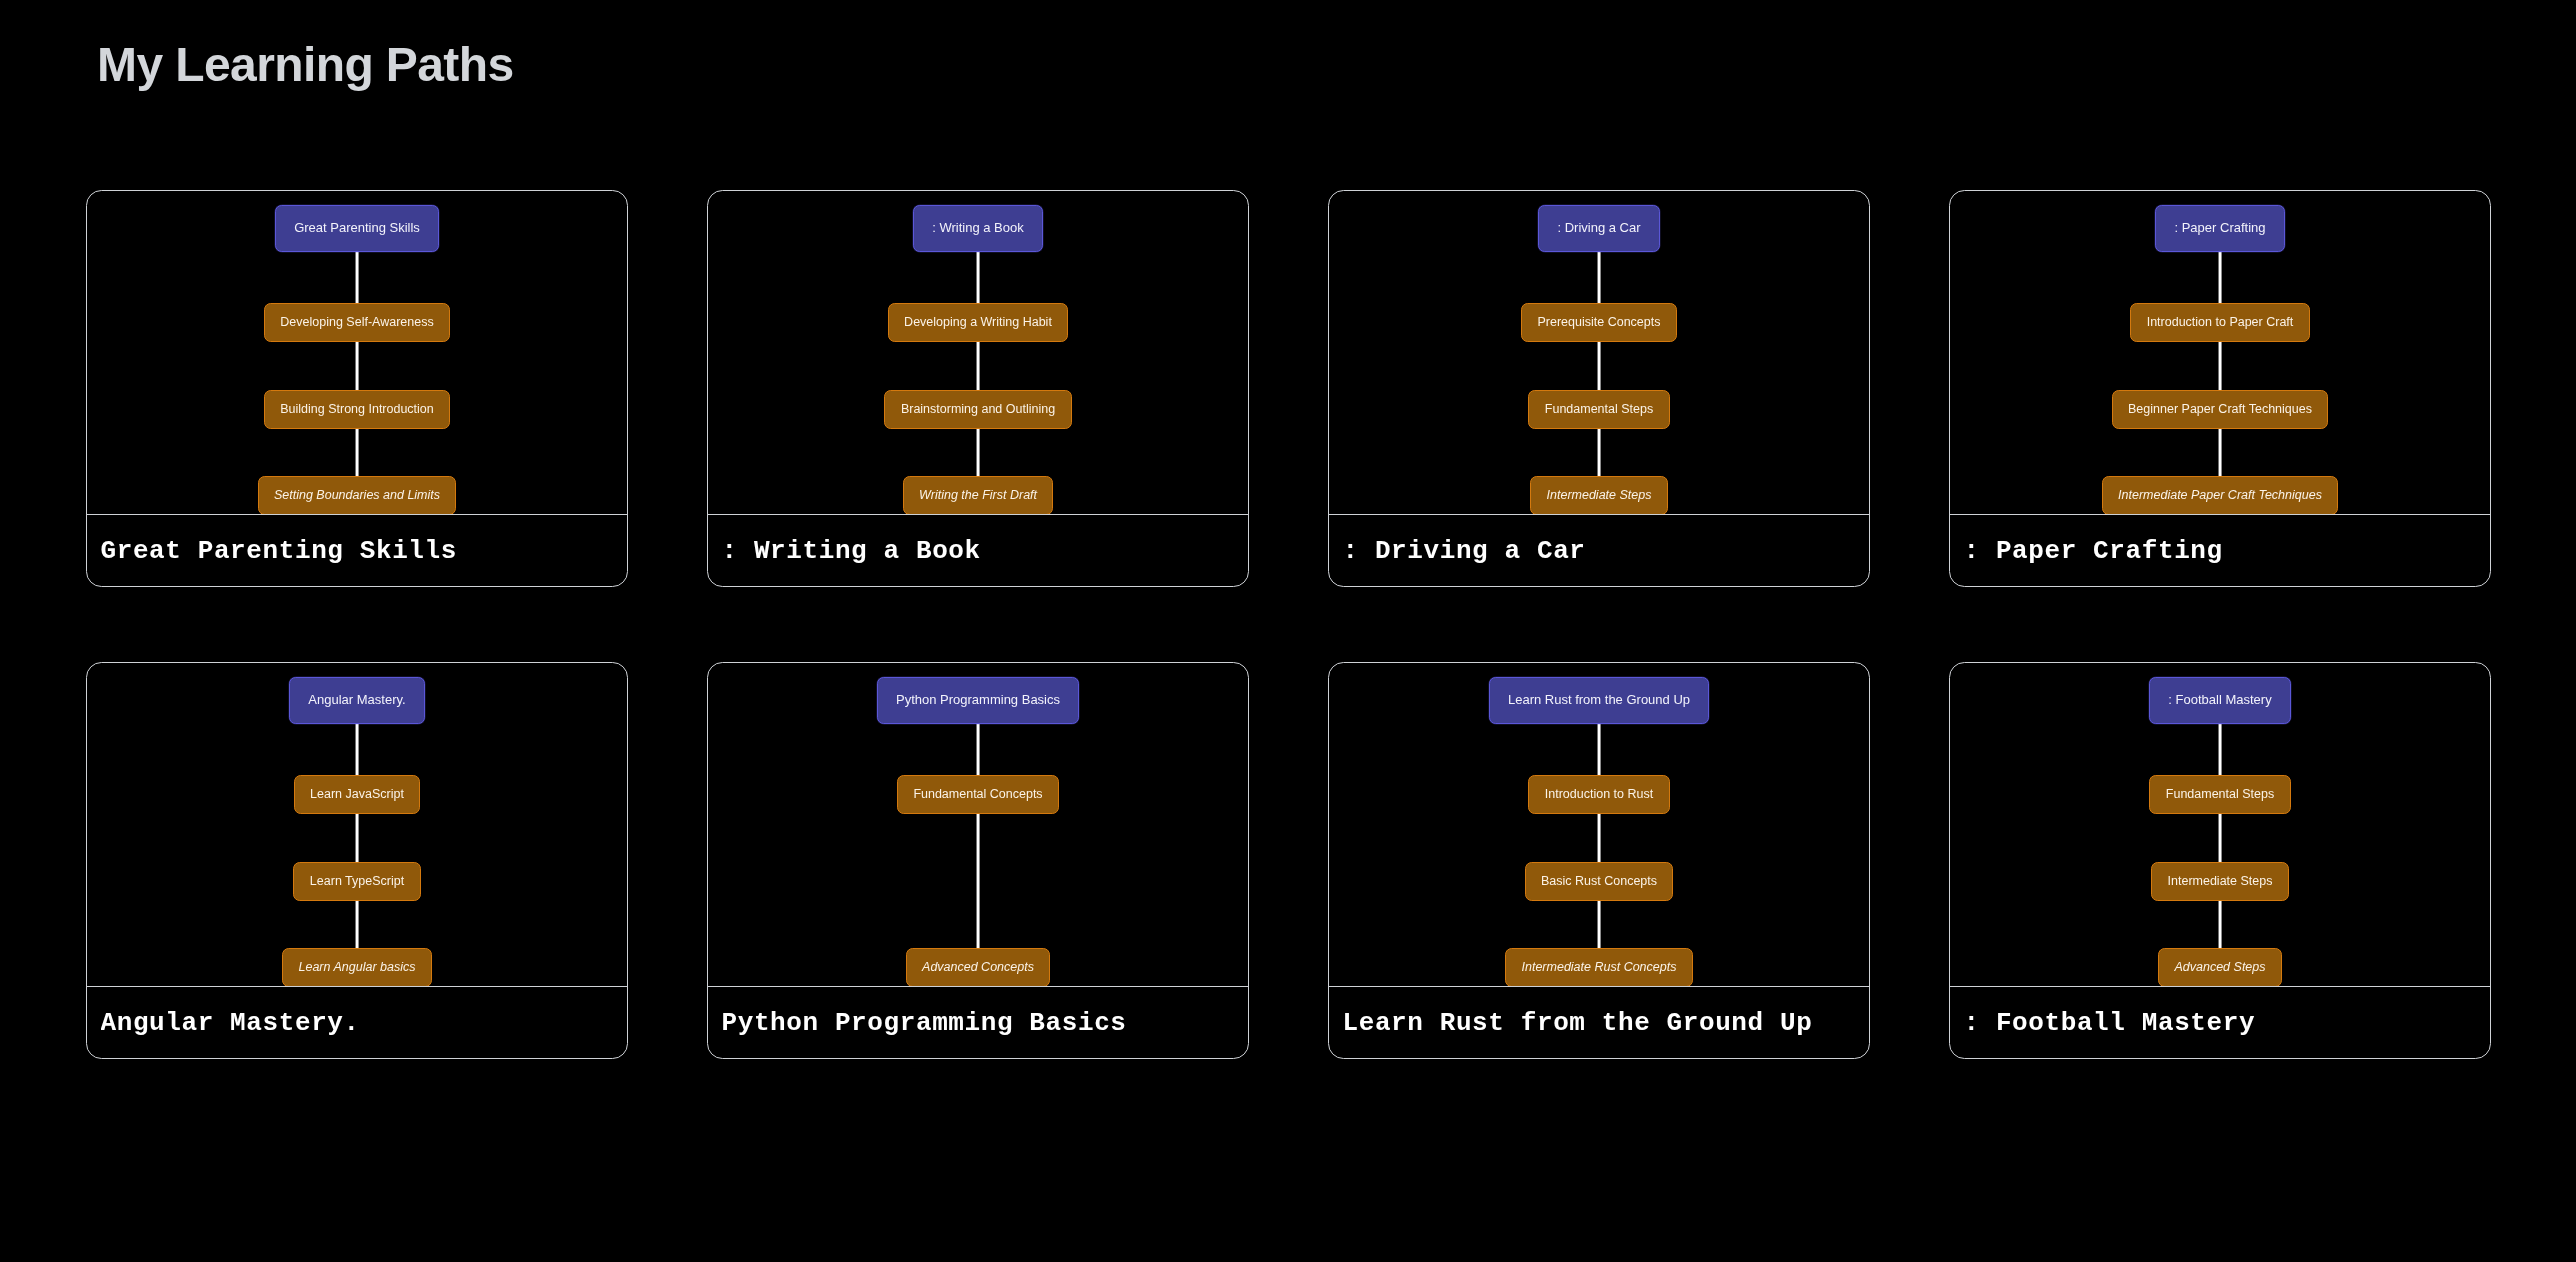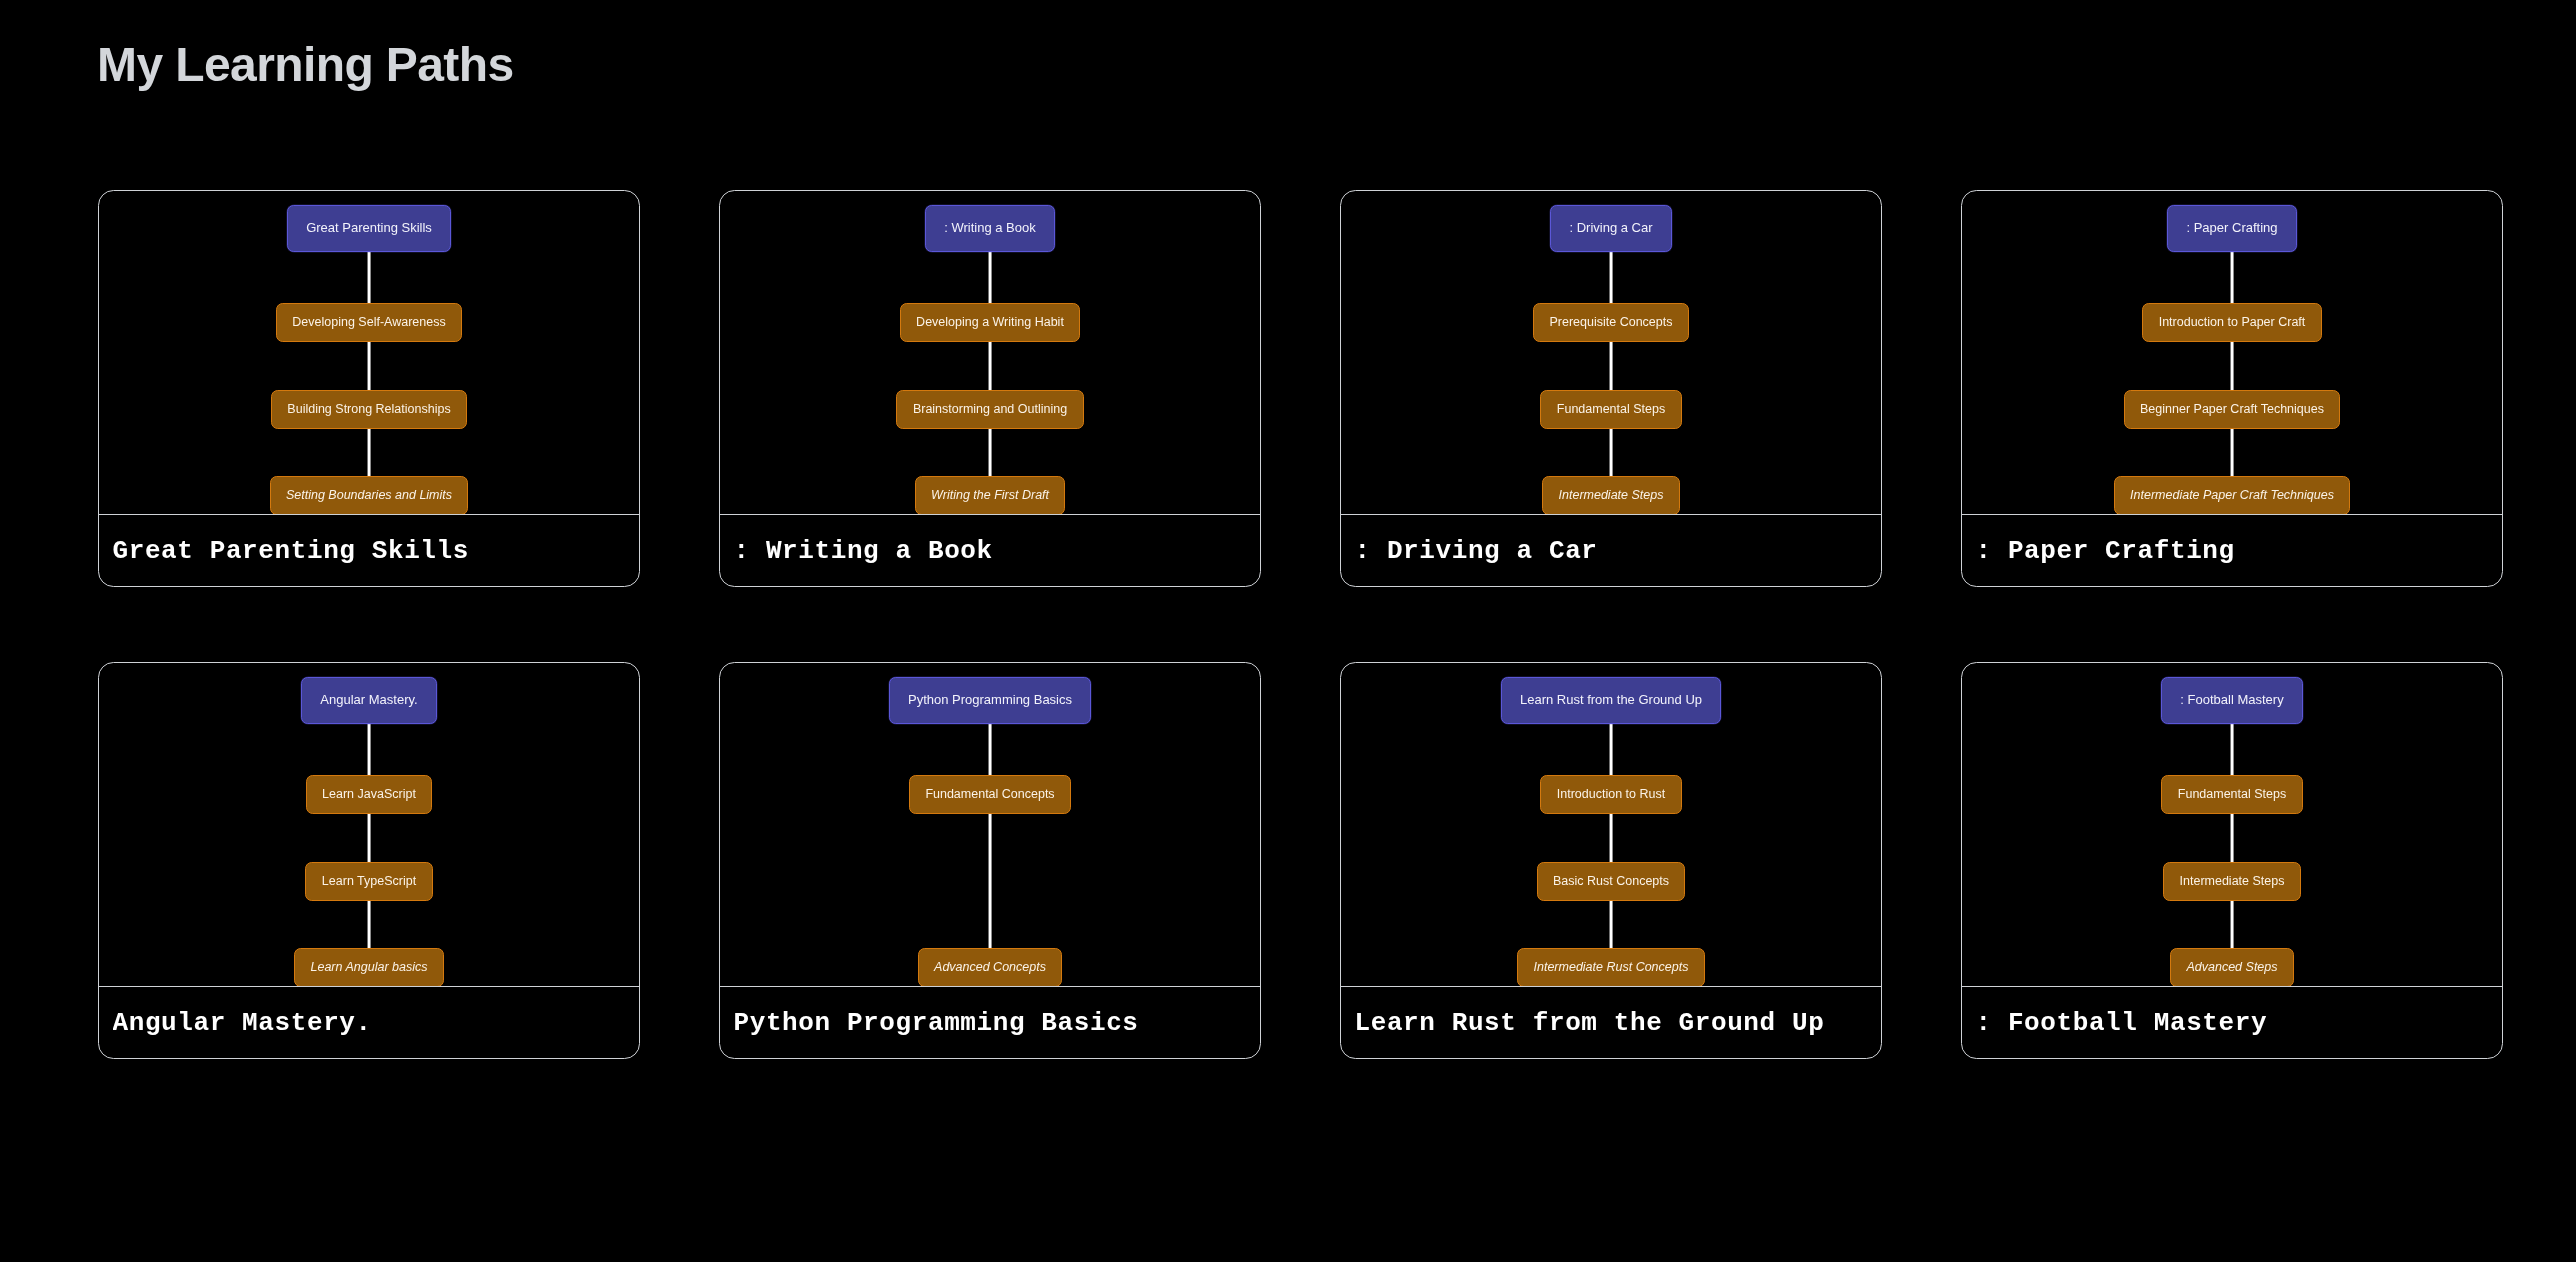--- a/index.html
+++ b/index.html
@@ -34,21 +34,21 @@
     font-weight: 700;
     letter-spacing: -0.6px;
     color: #d3d6da;
     line-height: 1.1;
     white-space: nowrap;
   }
 
   
   .cards-grid {
     position: absolute;
-    left: 98px;
+    left: 86px;
     top: 190px;
     width: 2407px;
     display: grid;
     grid-template-columns: repeat(4, 542px);
     grid-template-rows: 397px 397px;
     column-gap: 79px;
     row-gap: 75px;
   }
 
   
@@ -170,21 +170,21 @@
     <div class="path-card">
       <div class="mindmap">
         <div class="trunk"></div>
         <div class="node-row root">
           <div class="node root-node">Great Parenting Skills</div>
         </div>
         <div class="node-row n0">
           <div class="node step-node">Developing Self-Awareness</div>
         </div>
         <div class="node-row n1">
-          <div class="node step-node">Building Strong Relationships</div>
+          <div class="node step-node">Building Strong Introduction</div>
         </div>
         <div class="node-row n2">
           <div class="node step-node">Setting Boundaries and Limits</div>
         </div>
       </div>
       <div class="card-divider"></div>
       <div class="card-caption">
         <span class="caption-text">Great Parenting Skills</span>
       </div>
     </div>

